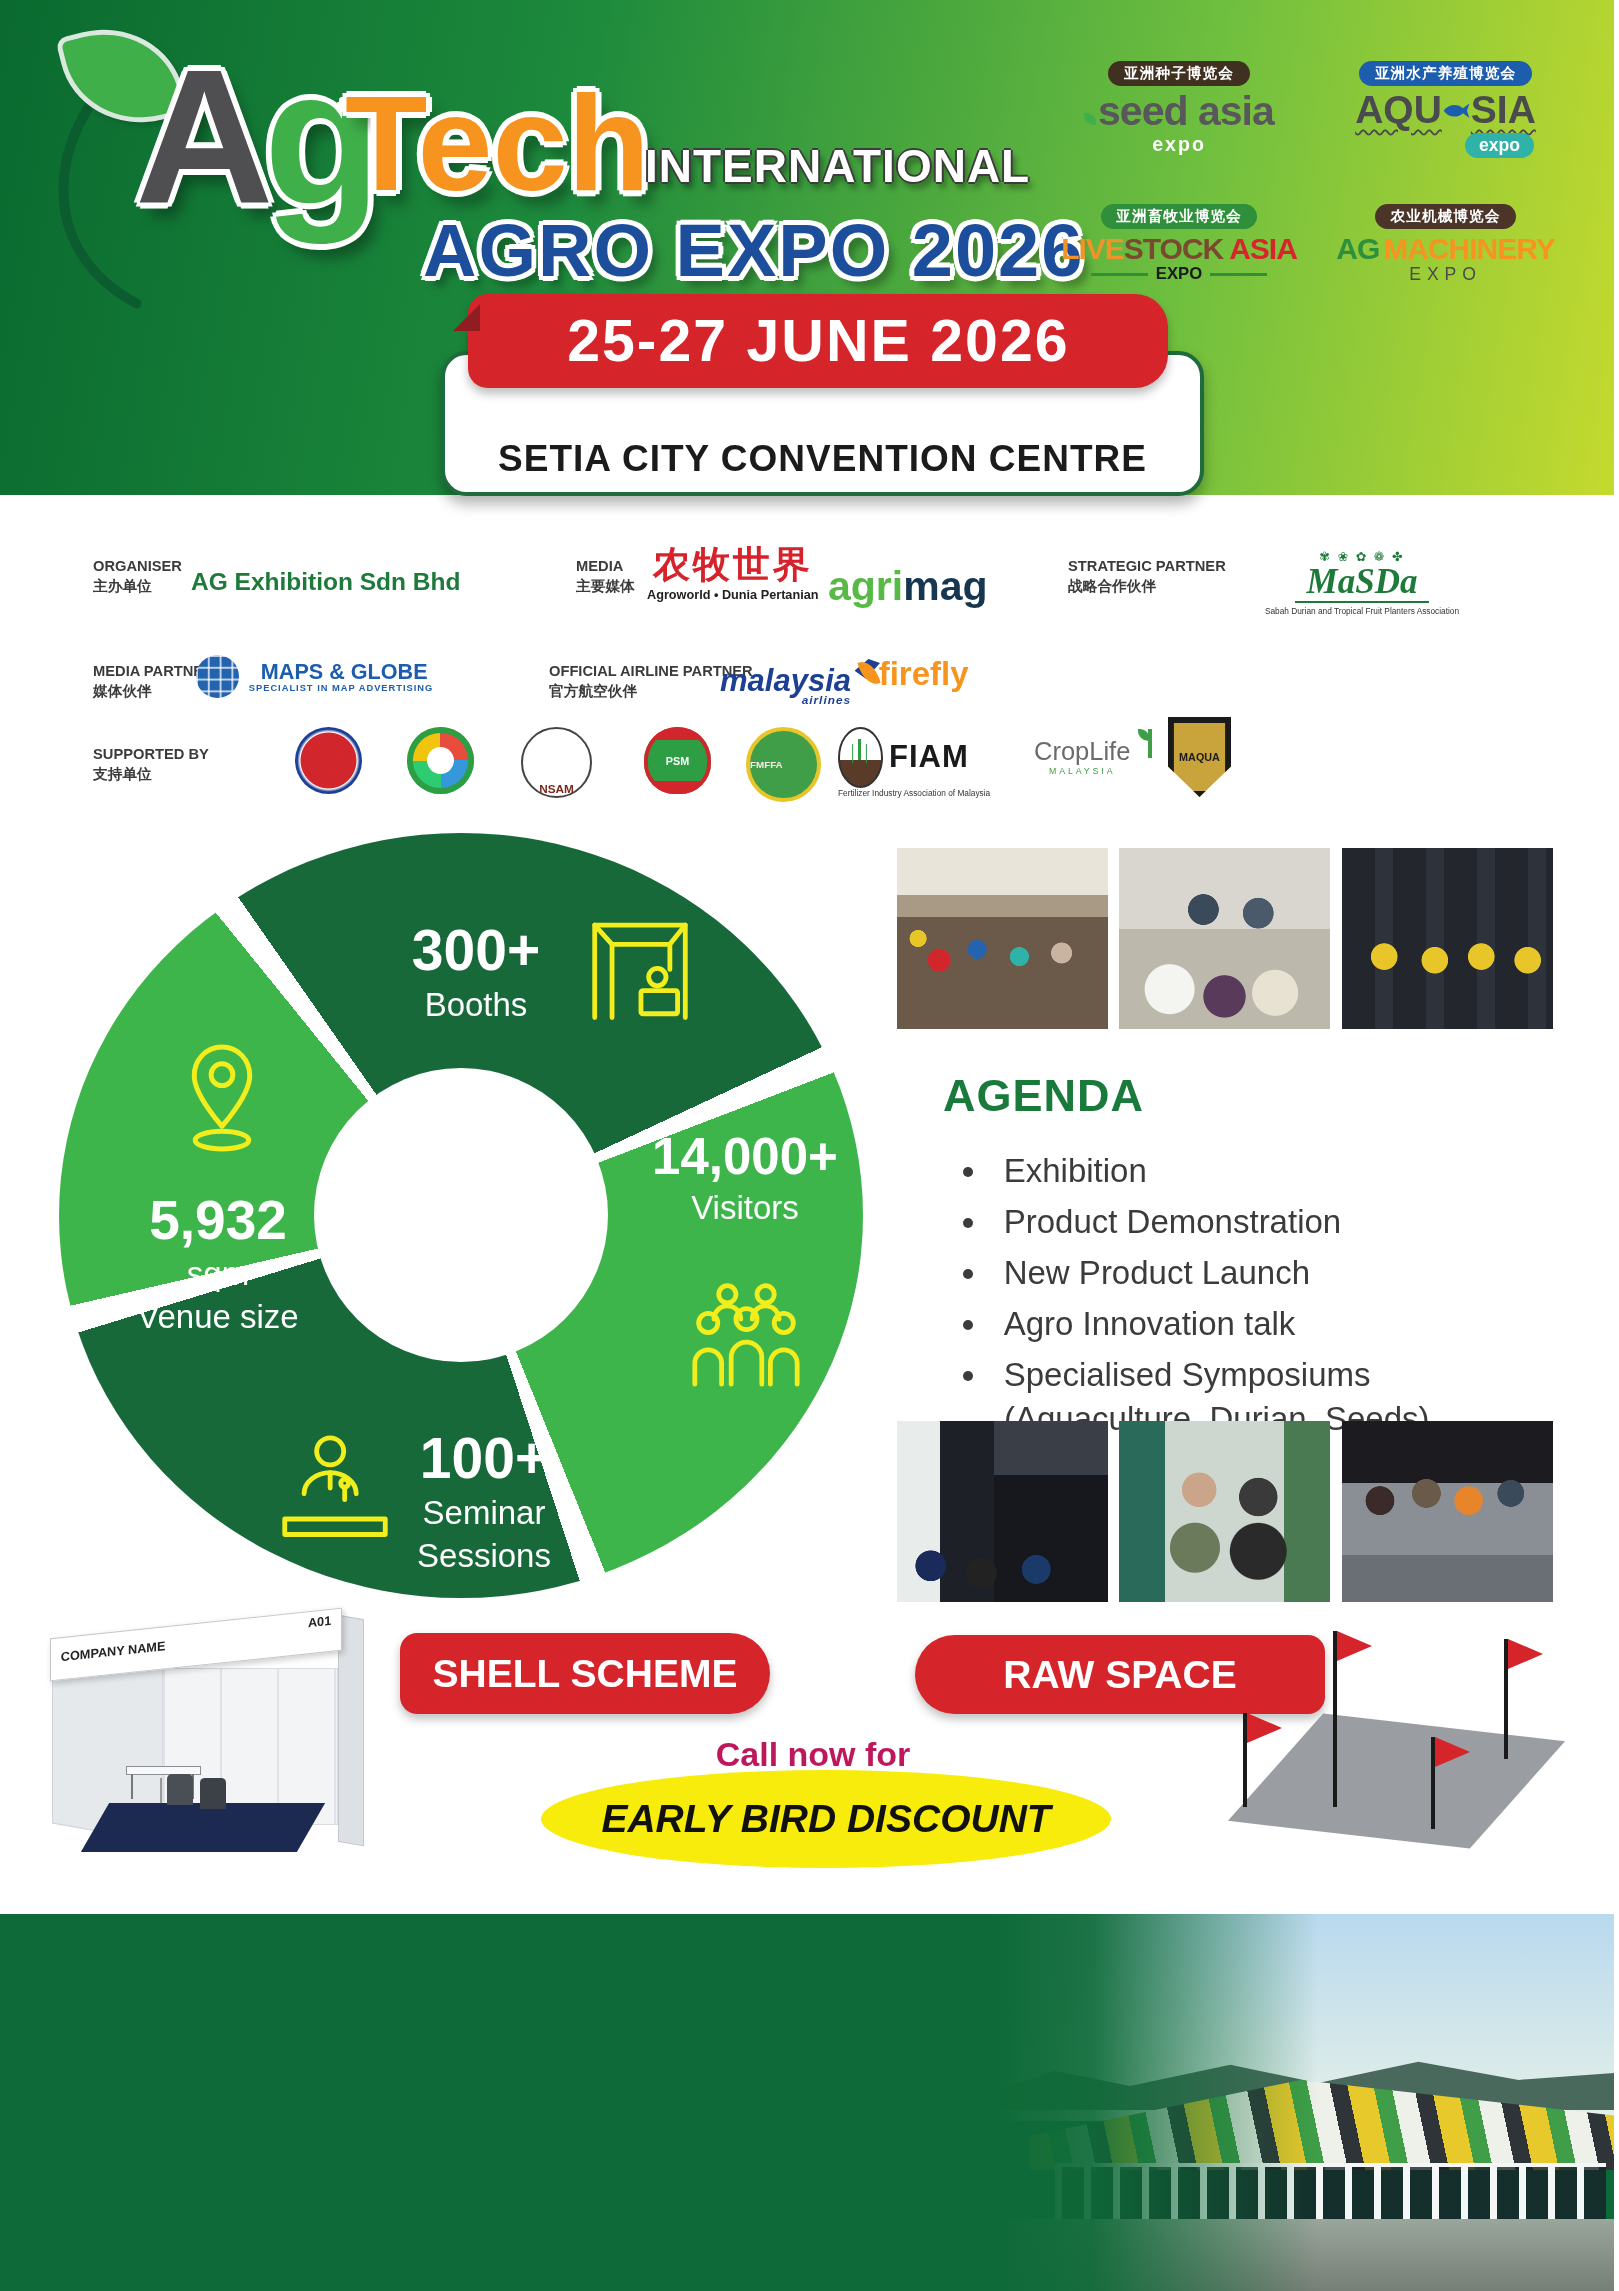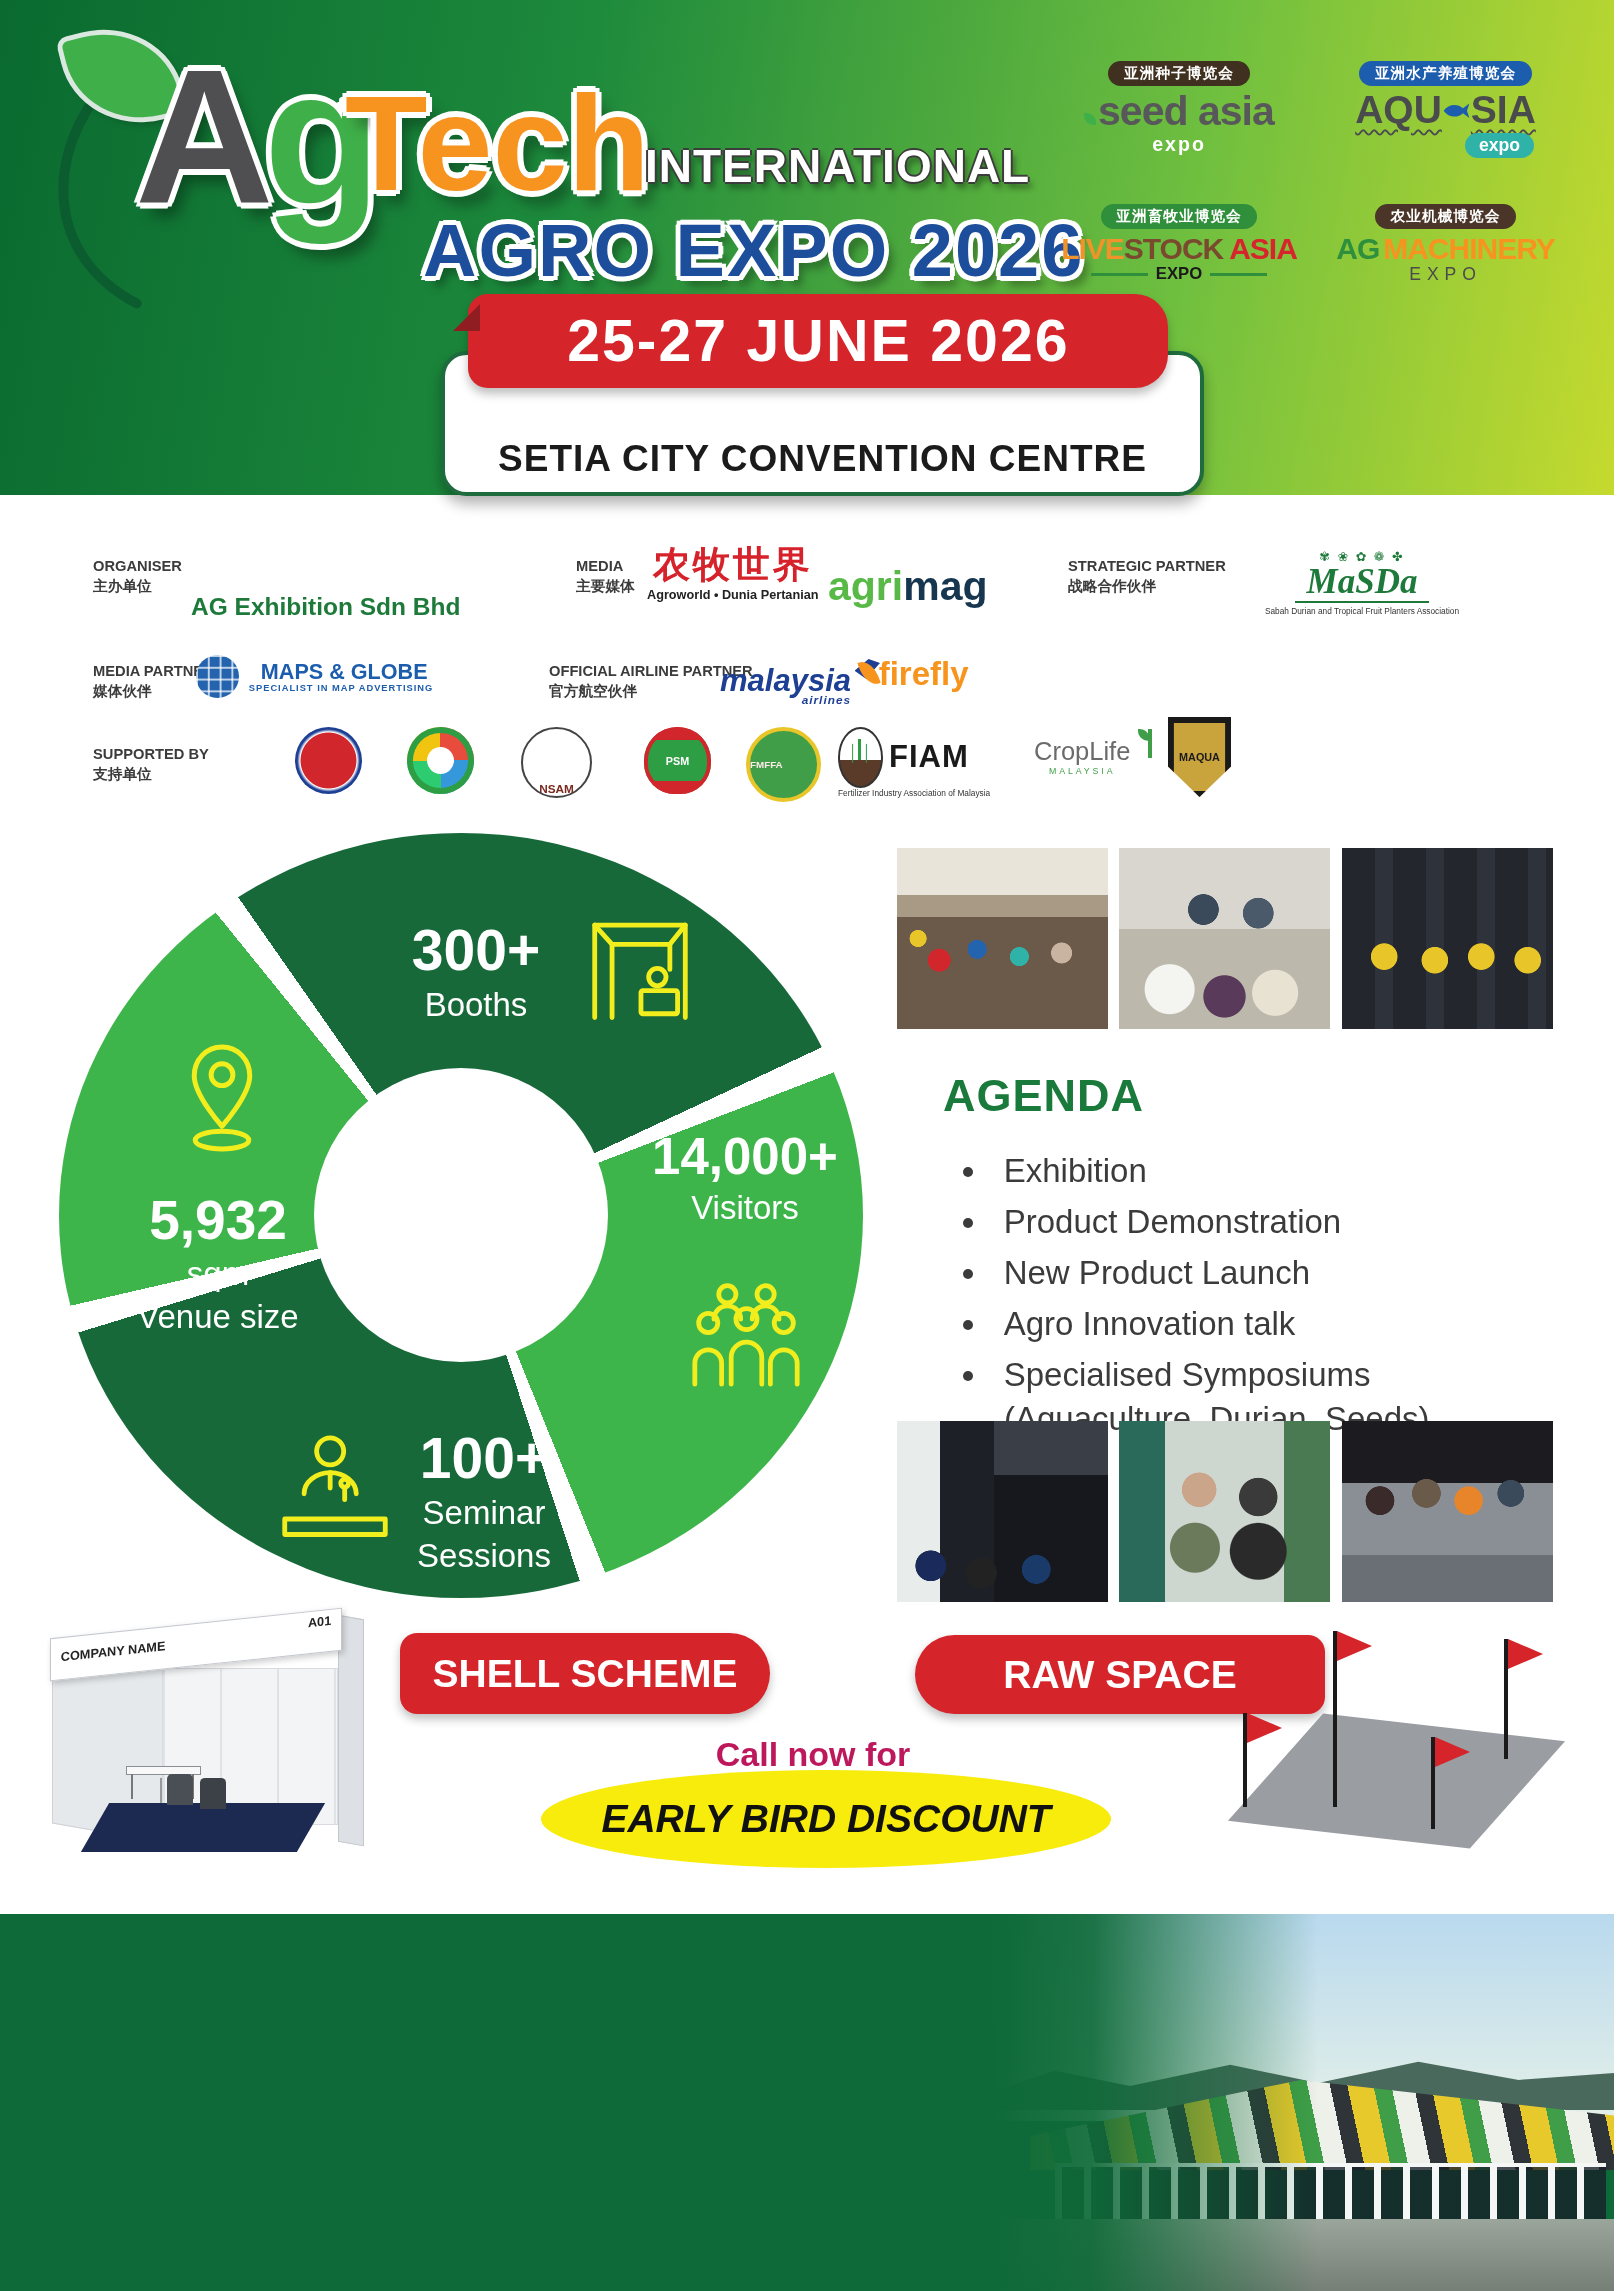--- a/index.html
+++ b/index.html
@@ -45,21 +45,21 @@
   
   .banner{position:absolute;left:441px;top:294px;width:755px;height:196px;}
   .banner-white{position:absolute;left:0;top:57px;width:755px;height:137px;background:#fff;border:4.9px solid #1e6b3d;border-radius:25.5px;box-shadow:0 7.8px 13.7px rgba(0,0,0,.3);}
   .banner-red{position:absolute;left:27.4px;top:0;width:700px;height:94px;background:#d6242b;border-radius:19.6px 33px 33px 19.6px;
     display:flex;align-items:center;justify-content:center;box-shadow:0 5.9px 9.8px rgba(0,0,0,.25);}
   .banner-red::before{content:"";position:absolute;left:-15.7px;top:9.8px;border-bottom:27.4px solid #8f1d22;border-left:27.4px solid transparent;}
   .banner-dates{font-size:59px;font-weight:bold;color:#ffffff;letter-spacing:2px;}
   .banner-venue{position:absolute;left:0;right:0;bottom:11.8px;text-align:center;font-size:37px;font-weight:bold;color:#1b1b1b;letter-spacing:1px;}
   
   .plabel{position:absolute;font-size:14.7px;font-weight:bold;color:#3b3b3b;line-height:19.6px;}
-  .org-name{position:absolute;left:191px;top:593px;font-size:24.5px;font-weight:bold;color:#1e7a3a;}
+  .org-name{position:absolute;left:191px;top:568px;font-size:24.5px;font-weight:bold;color:#1e7a3a;}
   .agroworld{position:absolute;left:647px;top:545px;text-align:center;}
   .agroworld .cn{font-size:37px;font-weight:bold;color:#d6222a;letter-spacing:2.9px;line-height:1.1;}
   .agroworld .sub{font-size:12.7px;font-weight:bold;color:#222;margin-top:2px;}
   .agrimag{position:absolute;left:828px;top:563px;font-size:41px;font-weight:bold;}
   .agrimag .a1{color:#58b947;}.agrimag .a2{color:#17364f;}
   .masda{position:absolute;left:1259px;top:549px;text-align:center;width:206px;}
   .masda .fruits{font-size:12.7px;color:#1e7a3a;letter-spacing:2px;}
   .masda .name{font-family:"Liberation Serif","DejaVu Serif",serif;font-style:italic;font-weight:bold;font-size:35px;color:#1e7a3a;border-bottom:2.9px solid #1e7a3a;display:inline-block;padding:0 11.8px 2px;line-height:1;}
   .masda .cap{font-size:8.3px;color:#333;margin-top:2.9px;}
   .mapsglobe{position:absolute;left:196px;top:655px;display:flex;align-items:center;gap:9.8px;}

